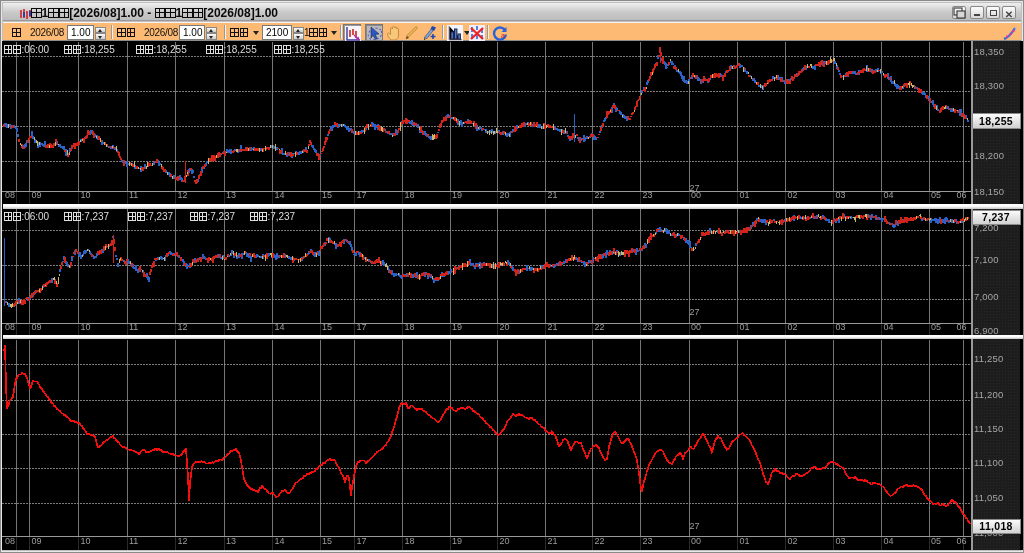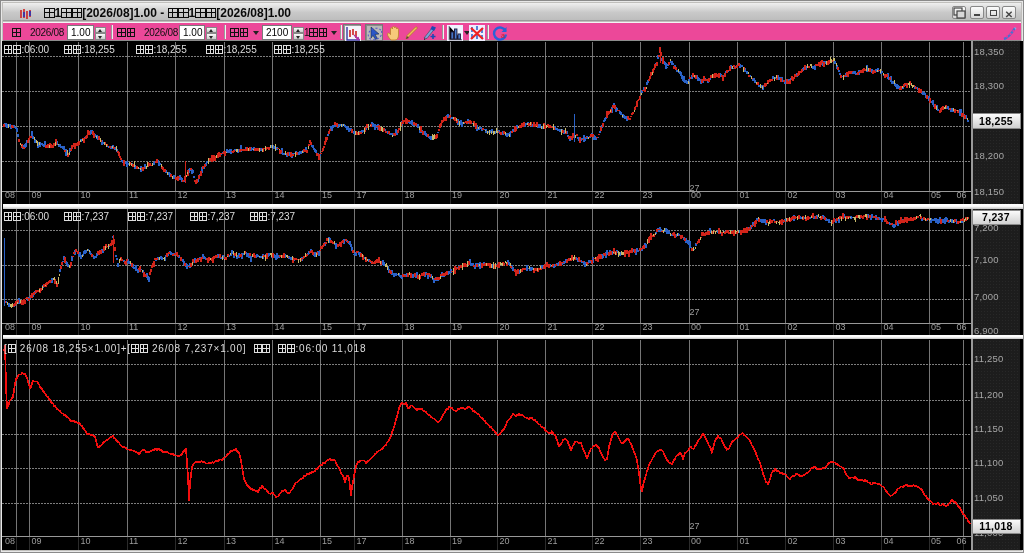--- a/index.html
+++ b/index.html
@@ -1,27 +1,27 @@
 <!DOCTYPE html>
 <html><head><meta charset="utf-8"><style>
 *{margin:0;padding:0;box-sizing:border-box}
 html,body{width:1024px;height:553px;overflow:hidden}
 body{font-family:"Liberation Sans",sans-serif;background:#c8c8c8;position:relative}
 #win{position:absolute;inset:0;background:#c0bfbc;border:1px solid #8a8a8a;outline:1px solid #e8e8e8;outline-offset:-2px}
 #titlebar{position:absolute;left:2px;top:2px;right:2px;height:18px;
  background:linear-gradient(#efefef,#c9c9c9 55%,#bdbdbd);border-bottom:1px solid #9a9a9a}
 #ticon{position:absolute;left:16px;top:3px}
-#ttext{position:absolute;left:41px;top:3px;font-size:12px;font-weight:bold;color:#0a0a0a;letter-spacing:0px}
+#ttext{position:absolute;left:28px;top:3px;font-size:12px;font-weight:bold;color:#0a0a0a;letter-spacing:0px}
 .wb{position:absolute;top:3px;width:14px;height:13px;background:linear-gradient(#fcfcfc,#d6d6d6);
  border:1px solid #888;border-radius:2px;text-align:center;line-height:11px}
 .wb svg{margin-top:0px}
 .wmin{position:absolute;left:3px;bottom:2px;width:6px;height:2px;background:#444}
 .wmax{position:absolute;left:2.5px;top:2.5px;width:7px;height:6px;border:1.6px solid #444}
 .wx{font-size:10px;color:#444;font-weight:bold}
-#toolbar{position:absolute;left:2px;top:21px;right:2px;height:19px;background:#ec4899;
+#toolbar{position:absolute;left:2px;top:21px;right:2px;height:19px;background:#fdba74;
  border-top:1px solid #f4f4f4;border-bottom:1px solid #8c8c8c}
 .tl{position:absolute;top:4px;font-size:10px;color:#111;letter-spacing:-0.3px}
 .tbox{position:absolute;top:1.5px;height:15px;background:#fff;border:1px solid #7a7a7a;
  font-size:10px;padding:1.5px 0 0 3px;color:#000}
 .tsep{position:absolute;top:2px;height:14px;width:2px;border-left:1px solid #9a9a9a;border-right:1px solid #f2f2f2}
 .spin{display:inline-block;width:11px;height:13px;vertical-align:top}
 .sb{display:block;width:11px;height:6.5px;background:linear-gradient(#fafafa,#ccc);border:1px solid #888;position:relative}
 .tu,.td{position:absolute;left:2.2px;width:0;height:0;border-left:2.6px solid transparent;border-right:2.6px solid transparent}
 .tu{top:1.5px;border-bottom:3px solid #222}
 .td{top:1.5px;border-top:3px solid #222}
@@ -429,13 +429,12 @@
       <path d="M572.5 113V141" stroke="#2a62c8" stroke-width="1.4" fill="none"></path>
       <path d="M183.5 160V182" stroke="#d2241a" stroke-width="1.4" fill="none"></path>
       <path d="M658.5 46V62" stroke="#d2241a" stroke-width="1.4" fill="none"></path>
       <path d="M2.5 237V305" stroke="#2a62c8" stroke-width="1.4" fill="none"></path>
       <path d="M111.5 234V262" stroke="#d2241a" stroke-width="1.4" fill="none"></path>
     </svg>
 <div class="sep" style="top:203.2px;height:4.6px"></div>
     <div class="sep" style="top:333.8px;height:4.2px"></div>
 <div class="hdr" style="top:42.5px"><span style="display:inline-block;width:60px"><i class="k"></i><i class="k"></i>:06:00</span><span style="display:inline-block;width:72px"><i class="k"></i><i class="k"></i>:18,255</span><span style="display:inline-block;width:70px"><i class="k"></i><i class="k"></i>:18,255</span><span style="display:inline-block;width:68px"><i class="k"></i><i class="k"></i>:18,255</span><i class="k"></i><i class="k"></i>:18,255</div>
     <div class="hdr" style="top:209.5px"><span style="display:inline-block;width:60px"><i class="k"></i><i class="k"></i>:06:00</span><span style="display:inline-block;width:64px"><i class="k"></i><i class="k"></i>:7,237</span><span style="display:inline-block;width:62px"><i class="k"></i><i class="k"></i>:7,237</span><span style="display:inline-block;width:60px"><i class="k"></i><i class="k"></i>:7,237</span><i class="k"></i><i class="k"></i>:7,237</div>
-    <div class="hdr" style="top:341.5px;letter-spacing:.8px">[<i class="k"></i>&nbsp;26/08&nbsp;18,255×1.00]+[<i class="k"></i><i class="k"></i>&nbsp;26/08&nbsp;7,237×1.00]&nbsp;&nbsp;<i class="k"></i><i class="k"></i>&nbsp;&nbsp;<i class="k"></i><i class="k"></i>:06:00&nbsp;11,018</div>
 </div>
 </body></html>

